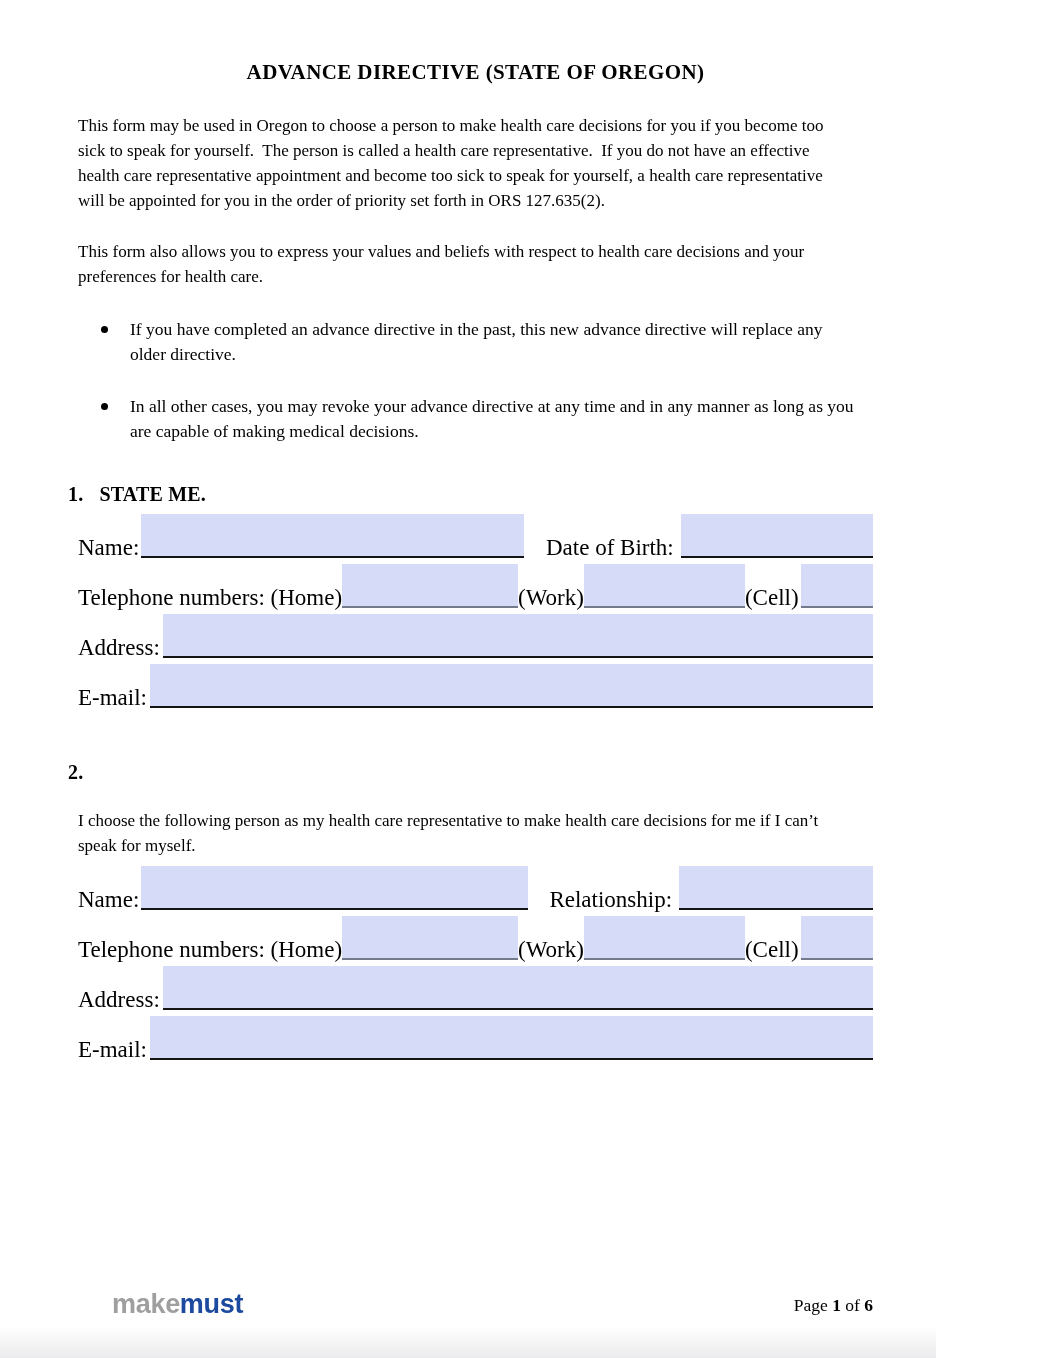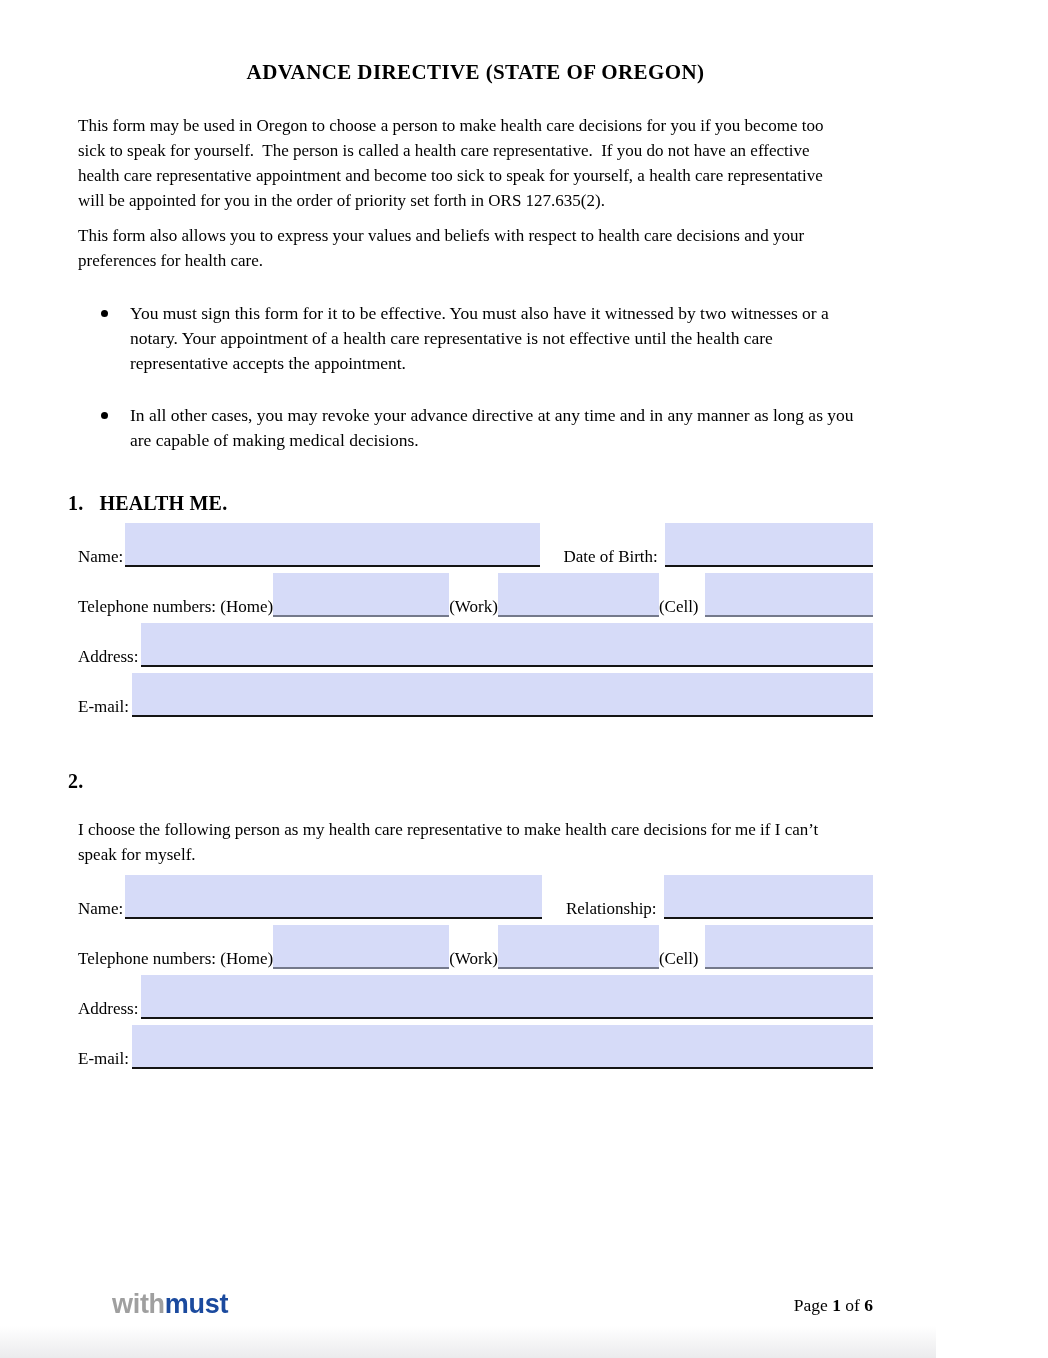--- a/index.html
+++ b/index.html
@@ -27,21 +27,21 @@
     font-weight:bold;
     letter-spacing:0.4px;
     white-space:pre-wrap;
   }
   .para {
     margin-top:28px;
     font-size:17px;
     line-height:25px;
     white-space:pre-wrap;
   }
-  .para.tight { margin-top:10px; }
+  .para.tight { margin-top:26px; }
   ul.bullet-list {
     list-style:none;
     margin-top:28px;
   }
   ul.bullet-list li {
     position:relative;
     padding-left:52px;
     font-size:17.5px;
     line-height:25px;
     white-space:pre-wrap;
@@ -68,21 +68,21 @@
   .section-heading.first { margin-top:38px; }
   .section-heading.second { margin-top:52px; }
   .rep-intro { margin-top:24px; }
   .rows { margin-top:2px; }
   .field-row {
     display:flex;
     align-items:flex-end;
     height:50px;
   }
   .flabel {
-    font-size:17px;
+    font-size:23px;
     line-height:21px;
     white-space:nowrap;
     padding-bottom:0px;
   }
   input.ffield {
     display:block;
     height:44px;
     background:var(--field-bg, #d6dbf8);
     border:none;
     border-bottom:2px solid var(--field-line, #141414);
@@ -127,30 +127,29 @@
     <div class="doc-title">ADVANCE DIRECTIVE (STATE OF OREGON)</div>
 
     <div class="para">This form may be used in Oregon to choose a person to make health care decisions for you if you become too
 sick to speak for yourself.  The person is called a health care representative.  If you do not have an effective
 health care representative appointment and become too sick to speak for yourself, a health care representative
 will be appointed for you in the order of priority set forth in ORS 127.635(2).</div>
     <div class="para tight">This form also allows you to express your values and beliefs with respect to health care decisions and your
 preferences for health care.</div>
 
     <ul class="bullet-list">
-      <li>You must sign this form for it to be effective. You must also have it witnessed by two witnesses or a
-notary. Your appointment of a health care representative is not effective until the health care
-representative accepts the appointment.</li>
+      <li>If you have completed an advance directive in the past, this new advance directive will replace any
+older directive.</li>
       <li>In all other cases, you may revoke your advance directive at any time and in any manner as long as you
 are capable of making medical decisions.</li>
     </ul>
 
     <div class="section-heading first">
       <span>1.</span>
-      <span>HEALTH ME.</span>
+      <span>STATE ME.</span>
     </div>
 
     <div class="rows">
       <div class="field-row">
         <span class="flabel">Name:</span>
         <input type="text" class="ffield w-name" style="">
         <span class="sp-25"></span>
         <span class="flabel">Date of Birth:</span>
         <span class="sp-8"></span>
         <input type="text" class="ffield grow" style="">
@@ -208,18 +207,18 @@
       </div>
       <div class="field-row">
         <span class="flabel">E-mail:</span>
         <span class="sp-3"></span>
         <input type="text" class="ffield grow" style="">
       </div>
     </div>
 
   </div>
 
-  <div class="footer-logo"><span class="free">with</span><span class="forms">must</span></div>
+  <div class="footer-logo"><span class="free">make</span><span class="forms">must</span></div>
 
   <div class="footer-page"><span>Page</span> <b>1</b> <span>of</span> <b>6</b></div>
 
   <div class="page-bottom-shade"></div>
 </div>
 
 </body></html>

